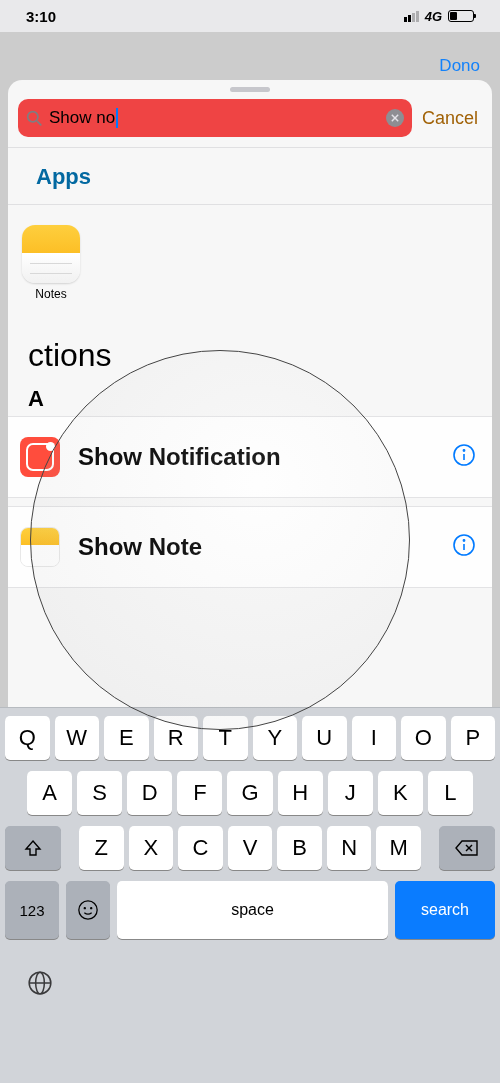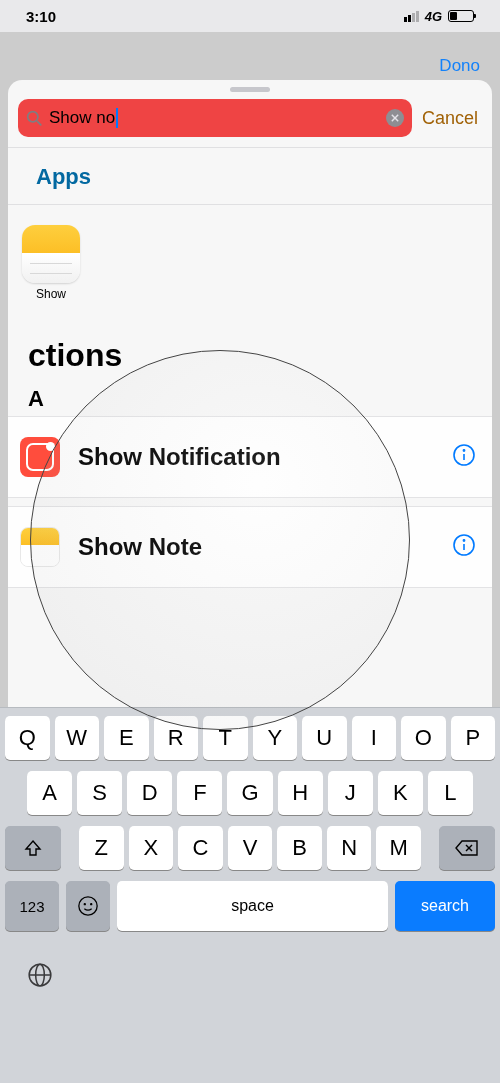--- a/index.html
+++ b/index.html
@@ -37,21 +37,21 @@
     .section-title { font-size: 22px; font-weight: 700; color: #0369a1; padding: 16px 28px 14px; }
     .app-row { padding: 0 14px; }
     .app-icon { width: 58px; height: 58px; border-radius: 13px; overflow: hidden; display: flex; flex-direction: column; box-shadow: 0 1px 2px rgba(0,0,0,0.15); }
     .app-icon .top { flex: 1; background: linear-gradient(#fecf3e, #fcbf26); }
     .app-icon .bot { flex: 1.1; background: linear-gradient(#fff, #f1f1f1); position: relative; }
     .app-icon .bot::before, .app-icon .bot::after { content: ''; position: absolute; left: 8px; right: 8px; height: 1px; background: #d8d8d8; }
     .app-icon .bot::before { top: 10px; }
     .app-icon .bot::after { top: 20px; }
     .app-label { text-align: center; font-size: 12px; padding-top: 4px; color: #000; width: 58px; }
     
-    .sections-title { font-size: 32px; font-weight: 700; color: #000; padding: 28px 20px 2px; }
+    .sections-title { font-size: 32px; font-weight: 400; color: #000; padding: 28px 20px 2px; }
     .sub-letter { font-size: 22px; font-weight: 700; padding: 10px 20px 4px; }
 
     .action-row { display: flex; align-items: center; border-top: 1px solid #e3e3e5; border-bottom: 1px solid #e3e3e5; background: #fefefe; height: 82px; }
     .action-row + .action-row { margin-top: 8px; }
     .action-icon { width: 40px; height: 40px; border-radius: 8px; margin-left: 12px; flex: 0 0 auto; }
     .action-icon.notif { background: #ff4d3d; position: relative; }
     .action-icon.notif::before { content: ''; position: absolute; left: 6px; top: 6px; right: 6px; bottom: 6px; border: 2px solid #fff; border-radius: 7px; }
     .action-icon.notif::after { content: ''; position: absolute; right: 5px; top: 5px; width: 9px; height: 9px; background: #fff; border-radius: 50%; }
     .action-icon.note { display: flex; flex-direction: column; overflow: hidden; border: 1px solid #e8e8e8; }
     .action-icon.note .t { flex: 1; background: linear-gradient(#fecf3e, #fcbf26); }
@@ -65,21 +65,21 @@
     
     .keyboard { position: absolute; left: 0; right: 0; bottom: 0; height: 376px; background: #d1d4d9; border-top: 1px solid #b7bbc0; padding: 8px 5px 0; }
     .krow { display: flex; gap: 5px; margin-bottom: 11px; justify-content: center; }
     .key { background: #fff; border-radius: 5px; height: 44px; flex: 1; display: flex; align-items: center; justify-content: center; font-size: 22px; color: #000; box-shadow: 0 1px 0 #888; }
     .krow.r2 { padding: 0 22px; }
     .krow.r3 .key.shift, .krow.r3 .key.bksp { flex: 0 0 56px; background: #acb1b9; }
     .krow.r3 { gap: 5px; }
     .krow.r3 .key.letter { flex: 1; }
     .krow.r3 .gap { width: 8px; }
     .krow.r4 { gap: 7px; }
-    .krow.r4 .key { height: 50px; text-align: center; }
+    .krow.r4 .key { height: 58px; text-align: center; }
     .key.mod { background: #acb1b9; flex: 0 0 54px; font-size: 15px; }
     .key.emoji { background: #acb1b9; flex: 0 0 44px; font-size: 20px; }
     .key.space { background: #fff; flex: 1; font-size: 16px; }
     .key.search { background: #0a7cff; color: #fff; flex: 0 0 100px; font-size: 16px; }
     .globe { padding: 20px 0 14px 22px; color: #3a3a3c; font-size: 24px; }
   </style>
 </head>
 <body>
 
 <div class="status-bar">
@@ -125,21 +125,21 @@
 
   <div class="section-title">Apps</div>
   <div class="divider"></div>
 
   <div class="app-row" style="padding-top:20px;padding-bottom:8px;">
     <div>
       <div class="app-icon">
           <div class="top"></div>
           <div class="bot"></div>
         </div>
-      <div class="app-label">Show</div>
+      <div class="app-label">Notes</div>
     </div>
   </div>
 
   <div class="sections-title"><span>ctions</span></div>
   <div class="sub-letter">A</div>
 
   <div class="action-row">
     <div class="action-icon notif"></div>
     <span class="action-label">Show Notification</span>
     <span class="info-btn">

